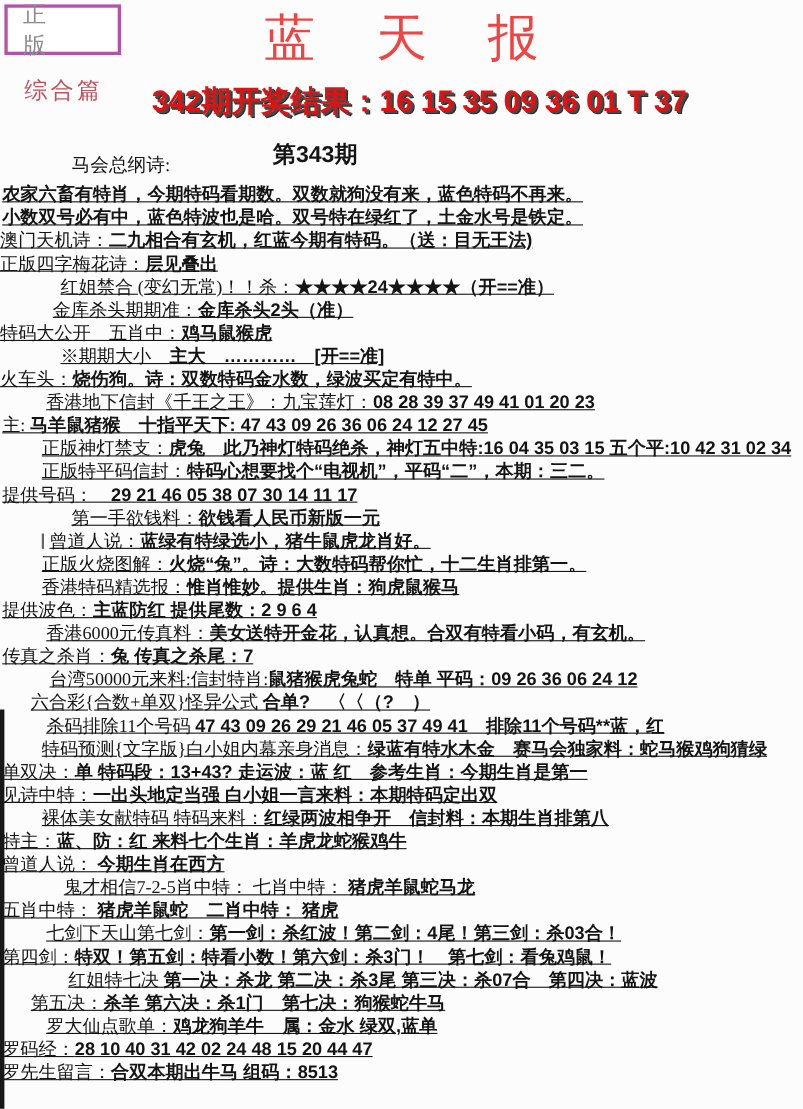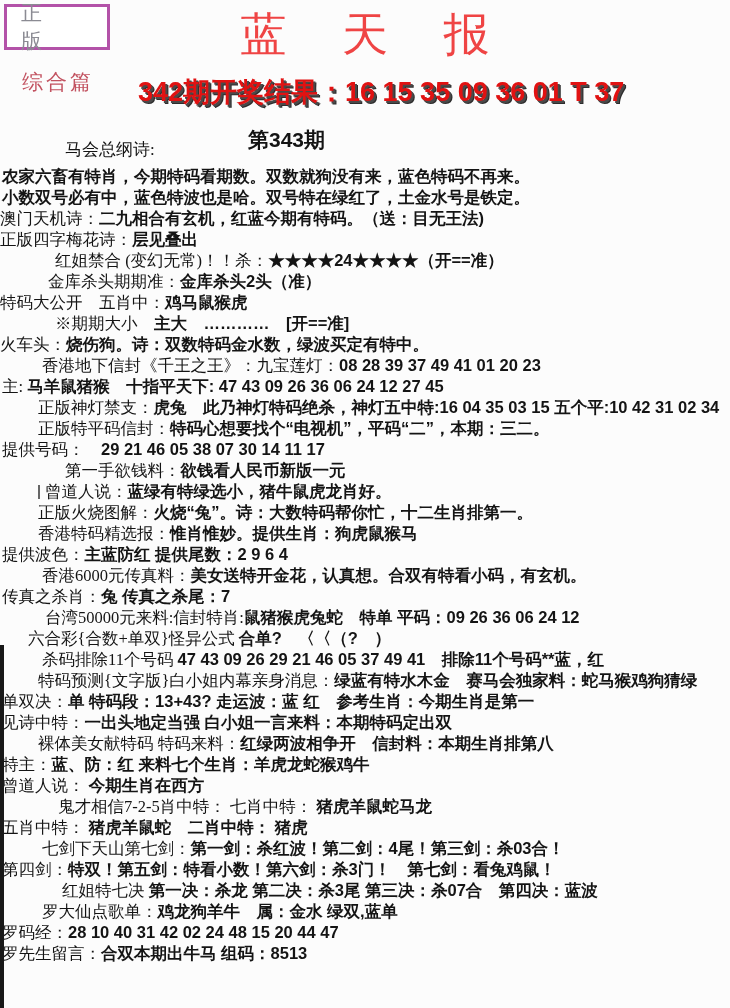--- a/index.html
+++ b/index.html
@@ -1,18 +1,18 @@
 <!DOCTYPE html>
 <html><head>
 <meta charset="utf-8">
 <style>
   html,body{margin:0;padding:0;}
   body{width:730px;height:1008px;background:#fdfdfd;color:#141414;
        font-family:"Liberation Serif",serif;overflow:hidden;}
-  .sheet{position:relative;width:730px;height:1008px;background:#fcfcfc;}
+  .sheet{position:relative;width:730px;height:1008px;background:#fcfcfc;text-decoration:underline;}
 
   
   .masthead{position:relative;height:126px;}
   .badge{position:absolute;left:4px;top:4px;width:86px;height:40px;
          border:3px solid #b352a8;color:#8b8b93;font-size:21px;
          letter-spacing:16px;padding-left:14px;display:flex;
          align-items:center;justify-content:center;background:#fff;}
   .title{position:absolute;top:4px;left:0;right:0;text-align:center;
          color:#ef4444;font-size:46px;letter-spacing:22px;padding-left:22px;
          font-family:"Liberation Serif",serif;}
@@ -90,19 +90,20 @@
     <div class="l i0"><span class="lb">单双决：</span><span class="vl">单 特码段：13+43? 走运波：蓝 红　参考生肖：今期生肖是第一</span></div>
     <div class="l i0"><span class="lb">见诗中特：</span><span class="vl">一出头地定当强 白小姐一言来料：本期特码定出双</span></div>
     <div class="l i38"><span class="lb">裸体美女献特码 特码来料：</span><span class="vl">红绿两波相争开　信封料：本期生肖排第八</span></div>
     <div class="l i0"><span class="lb">特主：</span><span class="vl">蓝、防：红 来料七个生肖：羊虎龙蛇猴鸡牛</span></div>
     <div class="l i0"><span class="lb">曾道人说： </span><span class="vl">今期生肖在西方</span></div>
     <div class="l i58"><span class="lb">鬼才相信7-2-5肖中特： 七肖中特： </span><span class="vl">猪虎羊鼠蛇马龙</span></div>
     <div class="l i0"><span class="lb">五肖中特： </span><span class="vl">猪虎羊鼠蛇　二肖中特： 猪虎</span></div>
     <div class="l i42"><span class="lb">七剑下天山第七剑：</span><span class="vl">第一剑：杀红波！第二剑：4尾！第三剑：杀03合！</span></div>
     <div class="l i0"><span class="lb">第四剑：</span><span class="vl">特双！第五剑：特看小数！第六剑：杀3门！　第七剑：看兔鸡鼠！</span></div>
     <div class="l i62"><span class="lb">红姐特七决 </span><span class="vl">第一决：杀龙 第二决：杀3尾 第三决：杀07合　第四决：蓝波</span></div>
+    <div class="l i28"><span class="lb">第五决：</span><span class="vl">杀羊 第六决：杀1门　第七决：狗猴蛇牛马</span></div>
     <div class="l i42"><span class="lb">罗大仙点歌单：</span><span class="vl">鸡龙狗羊牛　属：金水 绿双,蓝单</span></div>
     <div class="l i0"><span class="lb">罗码经：</span><span class="vl">28 10 40 31 42 02 24 48 15 20 44 47</span></div>
     <div class="l i0"><span class="lb">罗先生留言：</span><span class="vl">合双本期出牛马 组码：8513</span></div>
   </div>
 
   <div class="edge"></div>
 </div>
 
 </body></html>

